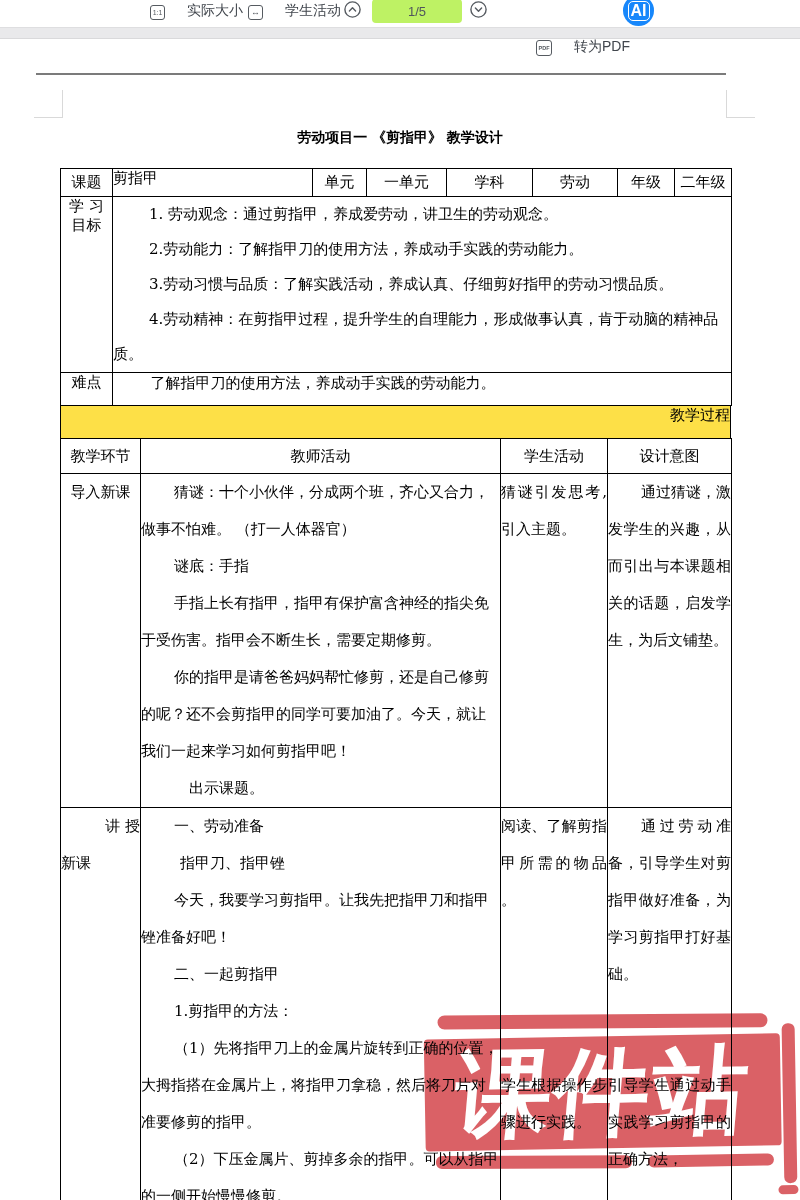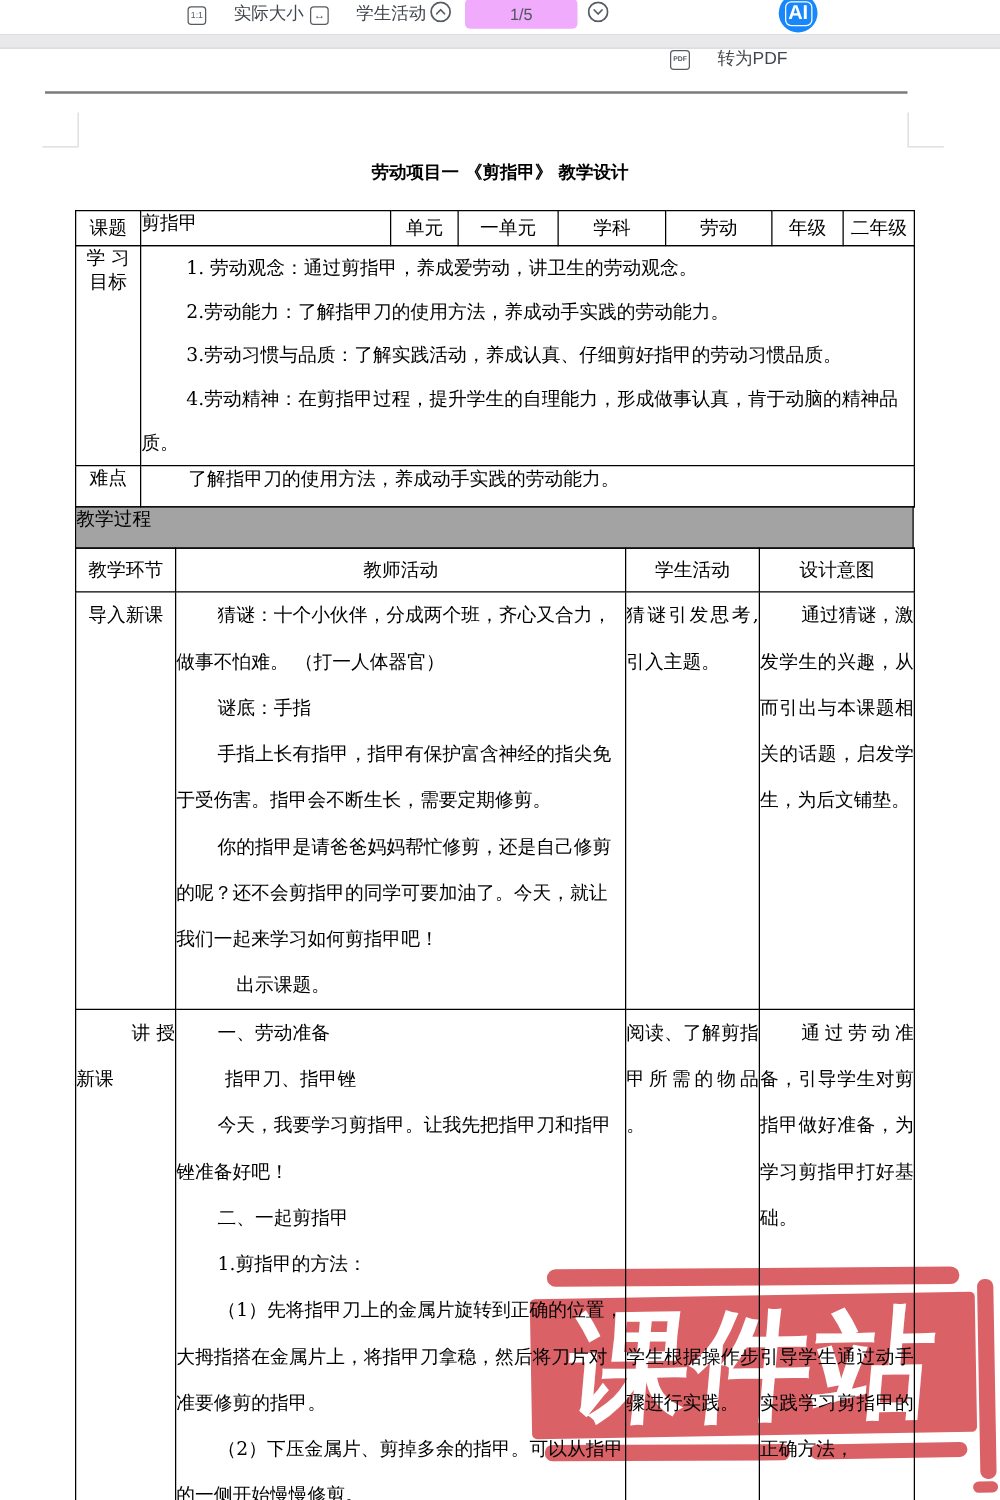--- a/index.html
+++ b/index.html
@@ -9,21 +9,21 @@
 
   
   .toolbar{position:absolute;top:0;left:0;right:0;height:27px;background:#fff;z-index:5;}
   .tb-item{position:absolute;top:0;height:20px;display:flex;align-items:flex-end;gap:22px;
            color:#41464d;font-size:14px;cursor:default;padding-left:10px;}
   .sq-icon{width:15px;height:15px;border:1.4px solid #565b61;border-radius:3px;
            display:flex;align-items:center;justify-content:center;box-sizing:border-box;
            font-size:7px;color:#565b61;line-height:1;}
   .fit-icon{font-size:9px;}
   .circle-btn{position:absolute;top:1px;width:17px;height:17px;}
-  .page-box{position:absolute;left:372px;top:-1px;width:90px;height:24px;background:#f0abfc;
+  .page-box{position:absolute;left:372px;top:-1px;width:90px;height:24px;background:#bef264;
             border-radius:4px;display:flex;align-items:center;justify-content:center;
             font-size:13px;color:#50555c;}
   .pdf-icon{width:16px;height:16px;border:1.4px solid #565b61;border-radius:3px;
             display:flex;align-items:center;justify-content:center;box-sizing:border-box;
             font-size:5.5px;font-weight:bold;color:#565b61;}
   .ai-btn{position:absolute;left:623px;top:-5px;width:31px;height:31px;border-radius:50%;
           display:flex;align-items:center;justify-content:center;}
   .ai-badge{border:1.6px solid #fff;border-radius:5px;color:#fff;font-size:16px;
             font-weight:bold;padding:1px 2px;line-height:1;}
 
@@ -44,21 +44,21 @@
   .doc table{border-collapse:collapse;table-layout:fixed;width:671px;}
   .doc table + table{margin-top:-1px;}
   .doc td{border:1px solid #000;padding:0;vertical-align:top;overflow:hidden;}
   td.c{text-align:center;vertical-align:middle;}
   .lbl{text-align:center;vertical-align:middle;}
   .topic-val{text-align:left;vertical-align:middle;padding-left:34px;}
   .obj-cell{padding:2px 6px 0 6px;line-height:35px;}
   .obj-cell p{margin:0;text-indent:2.4em;}
   .kp-cell{vertical-align:middle;line-height:20px;padding:0 6px;text-indent:3em;}
   .dp-cell{vertical-align:middle;line-height:20px;padding:0 6px;text-indent:2.5em;}
-  .process-hd{background:#a3a3a3;text-align:left;vertical-align:middle;}
+  .process-hd{background:#fde047;text-align:right;vertical-align:middle;}
   .stage-cell{text-align:center;padding-top:11px;line-height:37px;}
   .stage2{padding:2px 6px 0 6px;line-height:37px;}
   .stage2 .l1{text-align:right;}
   .stage2 .l2{text-align:left;}
   .body-cell{padding:3px 8px 0 8px;line-height:37px;}
   .body-cell p{margin:0;}
   .narrow{padding:3px 7px 0 7px;text-align:justify;word-break:break-all;}
   .ind2{text-indent:2.2em;}
   .ind25{text-indent:2.6em;}
   .ind3{text-indent:3.2em;}

